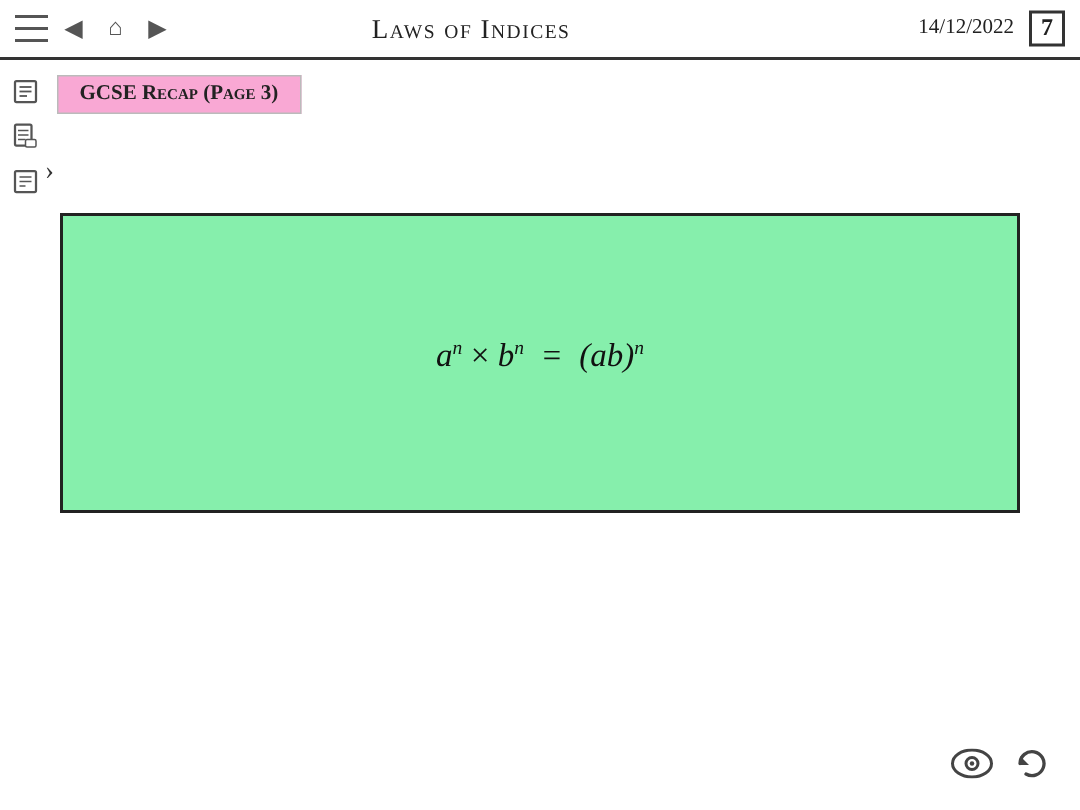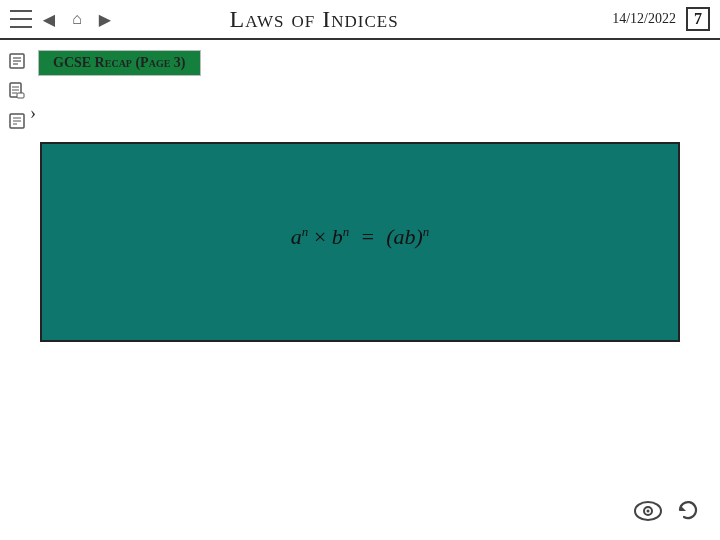--- a/index.html
+++ b/index.html
@@ -102,21 +102,21 @@
       align-items: center;
       justify-content: center;
       cursor: pointer;
     }
 
     
     .section-label {
       position: absolute;
       top: 50px;
       left: 38px;
-      background: #15803d;
+      background: #f9a8d4;
       border: 1px solid #bbb;
       padding: 4px 14px;
       font-size: 14px;
       font-variant: small-caps;
       font-weight: bold;
       color: #222;
     }
 
     
     .main-content {
@@ -143,21 +143,21 @@
     }
 
     .intro-text-content {
       font-size: 15px;
       color: #222;
       font-family: Arial, Helvetica, sans-serif;
     }
 
     
     .formula-box {
-      background: #0f766e;
+      background: #86efac;
       border: 2px solid #222;
       padding: 20px 30px 30px 30px;
       margin-left: 10px;
       margin-right: 30px;
       min-height: 200px;
       display: flex;
       flex-direction: column;
       align-items: center;
       justify-content: center;
       gap: 30px;
@@ -213,21 +213,21 @@
     </div>
 
     <div class="arrow-btn">◀</div>
 
     <div class="arrow-btn">⌂</div>
 
     <div class="arrow-btn">▶</div>
   </div>
 
   <div class="header-title">
-    <span style="font-variant: small-caps; font-size:24px; letter-spacing:1px;">Laws of I<span style="font-variant:small-caps">ndices</span></span>
+    <span style="font-variant: small-caps; font-size:18px; letter-spacing:1px;">Laws of I<span style="font-variant:small-caps">ndices</span></span>
   </div>
 
   <div class="header-right">
     <span class="header-date">14/12/2022</span>
     <span class="header-page">7</span>
   </div>
 </div>
 
 <div class="sidebar">
   <div class="sidebar-icon">

